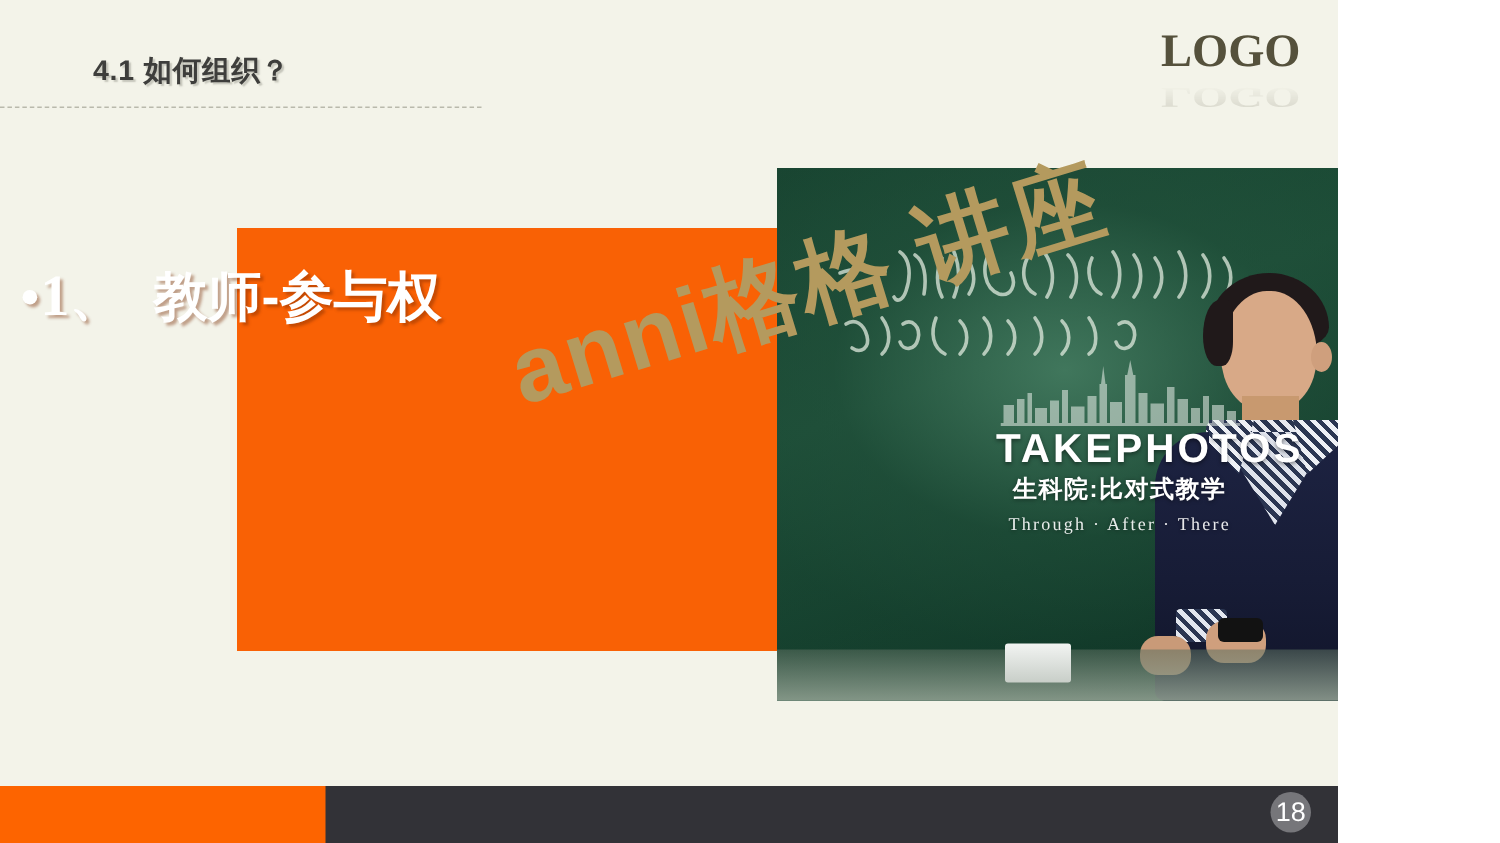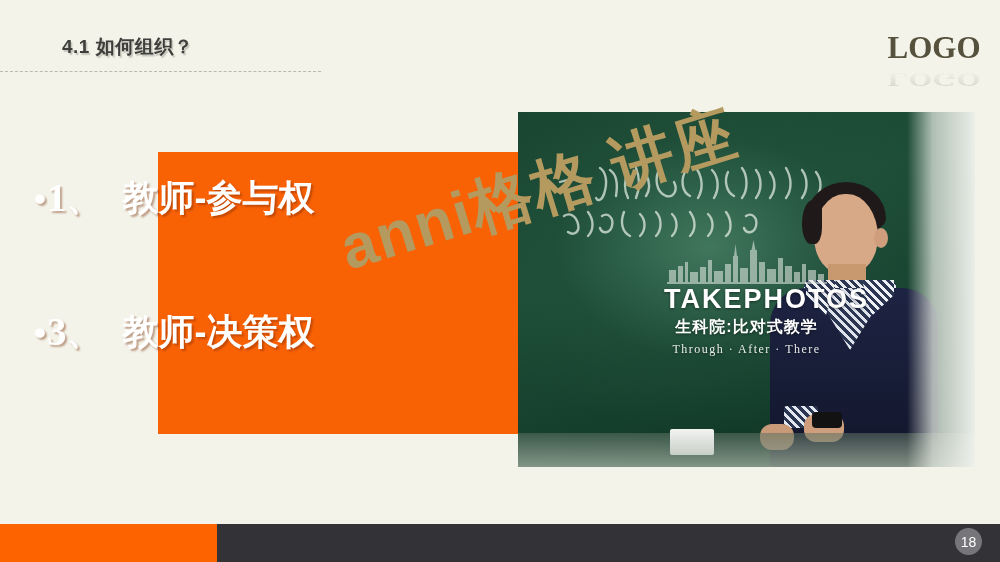--- a/index.html
+++ b/index.html
@@ -2,21 +2,21 @@
 <html><head>
 <meta charset="utf-8">
 <style>
   html, body {
     margin: 0;
     padding: 0;
     background: #ffffff;
   }
   #slide {
     position: relative;
-    width: 1000px;
+    width: 892px;
     height: 562px;
     background: #f3f3e9;
     overflow: hidden;
     font-family: "Liberation Sans", sans-serif;
   }
 
   
   #slide-title {
     position: absolute;
     left: 62px;
@@ -34,23 +34,23 @@
     top: 71px;
     width: 321px;
     height: 0px;
     border-top: 1px dashed #b9b9ac;
   }
 
   
   #logo-block {
     position: absolute;
     right: 14px;
-    top: 32px;
+    top: 18px;
     width: 104px;
-    text-align: center;
+    text-align: left;
     line-height: 1;
   }
   #logo-text {
     font-family: "Liberation Serif", serif;
     font-size: 31px;
     font-weight: bold;
     color: #55513c;
     letter-spacing: 0px;
   }
   #logo-reflection {
@@ -75,21 +75,20 @@
     height: 282px;
     background: #f96105;
   }
   .bullet-line {
     position: absolute;
     left: 14px;
     color: #ffffff;
     font-weight: bold;
     white-space: nowrap;
     text-shadow: 2px 2px 2px rgba(120,40,0,0.42);
-    margin-left: 20px;
   }
   .bullet-dot {
     display: inline-block;
     font-size: 34px;
     line-height: 1;
     vertical-align: middle;
     margin-right: 1px;
   }
   .bullet-num {
     font-family: "Liberation Serif", serif;
@@ -300,21 +299,21 @@
   }
   #page-badge {
     position: absolute;
     right: 18px;
     bottom: 7px;
     width: 27px;
     height: 27px;
     border-radius: 50%;
     background: #76767a;
     color: #ffffff;
-    font-size: 14px;
+    font-size: 18px;
     display: flex;
     align-items: center;
     justify-content: center;
     margin-top: 16px;
   }
 </style>
 </head>
 <body>
 
 <div id="slide">
@@ -327,23 +326,20 @@
     <div id="logo-reflection">LOGO</div>
   </div>
 
   <div id="orange-box"></div>
 
   <div class="bullet-line" id="bullet-1">
     <span class="bullet-dot">•</span><span class="bullet-num">1</span><span class="bullet-cn">、</span><span class="bullet-body">教师-参与权</span>
   </div>
 
 
-  <div class="bullet-line" id="bullet-3">
-    <span class="bullet-dot">•</span><span class="bullet-num">3</span><span class="bullet-cn">、</span><span class="bullet-body">教师-决策权</span>
-  </div>
 
   <div id="photo">
     <div id="chalkboard"></div>
 
     <svg id="chalk-writing" viewBox="0 0 290 90">
       <g fill="none" stroke="#e7f0e4" stroke-width="2.4" stroke-linecap="round">
         <path d="M6 28 C16 24, 26 26, 36 27"></path>
         <path d="M46 14 C52 18, 54 28, 50 40 C48 46, 44 48, 42 44"></path>
         <path d="M56 16 C62 20, 64 30, 62 42"></path>
         <path d="M74 18 C70 26, 70 36, 74 44"></path>

